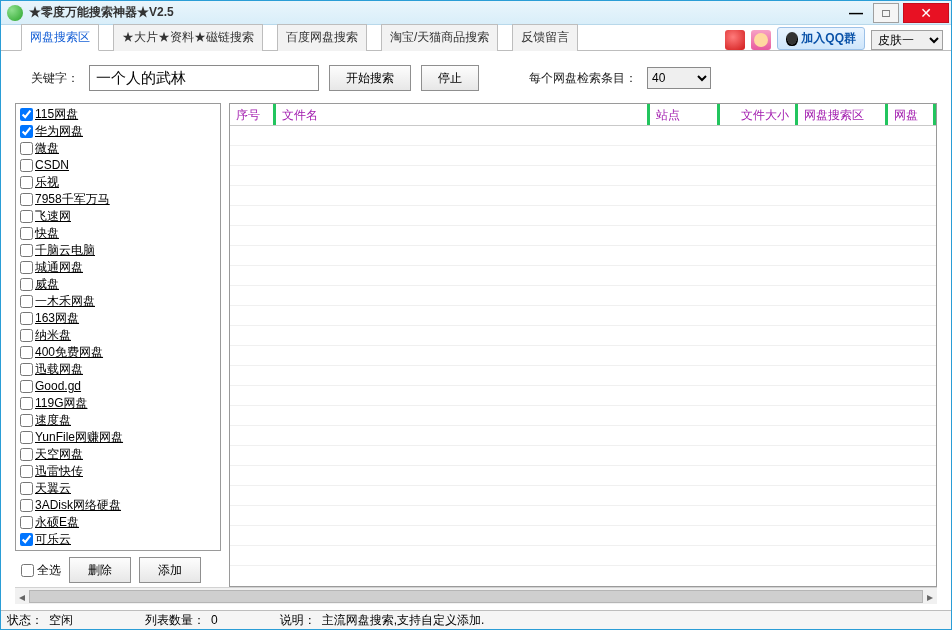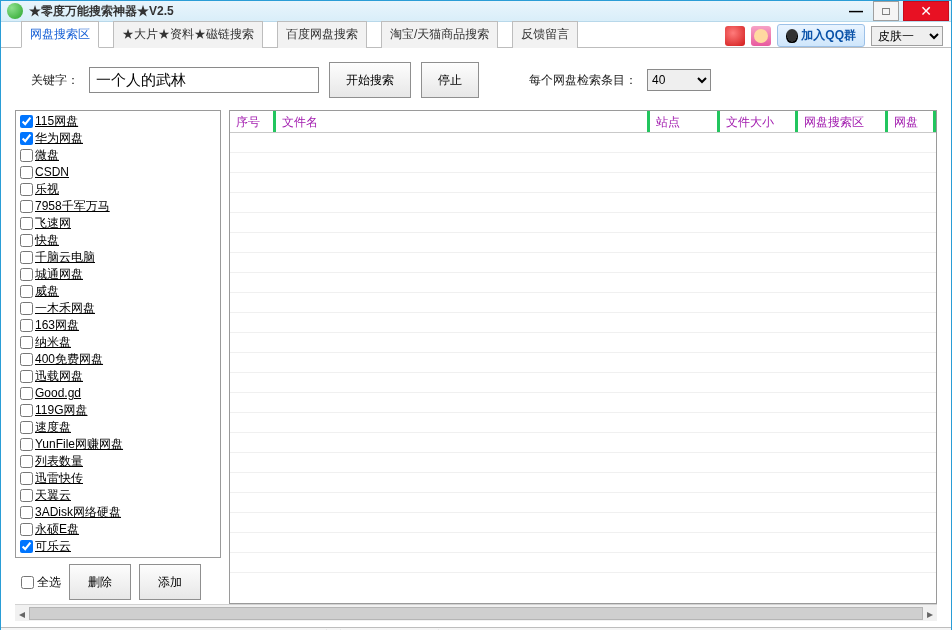--- a/index.html
+++ b/index.html
@@ -11,53 +11,53 @@
 .title-spacer { flex: 1; }
 .win-btn { height: 20px; display: inline-flex; align-items: center; justify-content: center; margin: 0 2px; border: 1px solid #a0a0a0; background: #f5f5f5; cursor: default; }
 .win-min { width: 26px; border:none; background:transparent; font-weight:bold; font-size:14px; }
 .win-max { width: 26px; }
 .win-close { width: 46px; background: #e81123; color: #fff; border: 1px solid #c40d1d; font-size: 14px; }
 
 .toolbar-row { height: 26px; display: flex; align-items: flex-end; padding: 0 8px; border-bottom: 1px solid #bdbdbd; background: #fff; position: relative; }
 .tabs { display: flex; gap: 2px; }
 .tab { padding: 4px 8px; border: 1px solid #bdbdbd; border-bottom: none; background: #f2f2f2; color: #333; cursor: default; position: relative; top: 1px; margin-left: 12px; }
 .tab.active { background: #fff; color: #1760d6; border-bottom: 1px solid #fff; }
-.toolbar-right { position: absolute; right: 8px; top: 2px; display: flex; align-items: center; gap: 6px; }
+.toolbar-right { position: absolute; right: 8px; top: 2px; display: flex; align-items: flex-end; gap: 6px; }
 .avatar { width: 20px; height: 20px; border-radius: 3px; }
 .avatar.red { background: radial-gradient(circle at 40% 35%, #ff7b7b, #d11a1a); }
 .avatar.pink { background: linear-gradient(#f7a2c5, #e85a9e); position: relative; }
 .avatar.pink::after { content:""; position:absolute; inset:3px; background:#ffd9a0; border-radius:50%; }
 .qq-btn { display: inline-flex; align-items: center; gap: 3px; padding: 2px 8px; border: 1px solid #9cc1e8; border-radius: 3px; background: linear-gradient(#e9f4ff,#cfe6fb); color: #0a52a8; font-weight: bold; }
 .qq-penguin { width: 12px; height: 14px; background: radial-gradient(ellipse at 50% 40%, #333 60%, #000 61%); border-radius: 50% 50% 45% 45%; }
 .skin-select { border: 1px solid #a0a0a0; height: 20px; padding: 0 2px; min-width: 72px; }
 
 .content { flex: 1; display: flex; flex-direction: column; padding: 8px 10px 0 10px; }
 .search-row { display: flex; align-items: center; gap: 10px; padding: 6px 20px 12px 20px; }
 .lbl { color: #222; }
 .kw-input { width: 230px; height: 26px; border: 1px solid #8a8a8a; padding: 2px 6px; font-size: 15px; }
-.btn { height: 36px; padding: 0 16px; border: 1px solid #8f8f8f; background: linear-gradient(#fdfdfd,#e7e7e7); cursor: default; font-family: Liberation Serif, serif; }
+.btn { height: 26px; padding: 0 16px; border: 1px solid #8f8f8f; background: linear-gradient(#fdfdfd,#e7e7e7); cursor: default; font-family: Liberation Serif, serif; }
 .perpage-lbl { margin-left: 40px; }
 .count-select { border: 1px solid #8a8a8a; height: 22px; min-width: 64px; }
 
 .mid { flex: 1; display: flex; gap: 8px; overflow: hidden; padding: 0 4px; }
 .left-panel { width: 206px; display: flex; flex-direction: column; }
 .pan-list { flex: 1; border: 1px solid #9a9a9a; overflow-y: auto; overflow-x: hidden; padding: 2px 0; background: #fff; }
 .pan-item { display: flex; align-items: center; gap: 2px; padding: 0 4px; height: 17px; line-height: 17px; white-space: nowrap; text-decoration: underline; }
 .pan-item input { width: 13px; height: 13px; }
 .left-actions { display: flex; align-items: center; gap: 8px; padding: 6px 2px 4px 6px; }
 .chk-all { display: flex; align-items: center; gap: 3px; }
 .left-actions .btn { padding: 0 18px; }
 
 .right-panel { flex: 1; display: flex; flex-direction: column; border: 1px solid #9a9a9a; background: #fff; overflow: hidden; }
 .grid-head { display: flex; height: 22px; border-bottom: 1px solid #c9c9c9; background: #fff; }
 .gh { border-right: 3px solid #22c55e; padding: 3px 6px; color: #a21caf; overflow: hidden; white-space: nowrap; }
 .c-seq { width: 46px; }
 .c-name { flex: 1; }
 .c-site { width: 70px; }
-.c-size { width: 78px; }
+.c-size { width: 78px; text-align: right; }
 .c-date { width: 90px; }
 .c-pan { width: 48px; }
 .grid-body { flex: 1; overflow: auto; background: #fff; }
 .grid-row { height: 20px; border-bottom: 1px solid #f0f0f0; }
 .hscroll { height: 17px; border-top: 1px solid #d2d2d2; background: #f1f1f1; position: relative; margin: 0 4px 6px 4px; }
 .hscroll .thumb { position:absolute; left:14px; top:2px; height:13px; width: calc(100% - 28px); background:#cfcfcf; border:1px solid #b5b5b5; }
 .hscroll .arr { position:absolute; top:0; width:14px; height:17px; display:flex; align-items:center; justify-content:center; color:#666; }
 .hscroll .arr.l { left:0; } .hscroll .arr.r { right:0; }
 
 .statusbar { height: 22px; border-top: 1px solid #bdbdbd; display: flex; align-items: center; gap: 6px; padding: 0 6px; background: #f5f5f5; }
@@ -189,21 +189,21 @@
             <label class="pan-item">
               <input type="checkbox" style="">
               <span>速度盘</span>
             </label>
             <label class="pan-item">
               <input type="checkbox" style="">
               <span>YunFile网赚网盘</span>
             </label>
             <label class="pan-item">
               <input type="checkbox" style="">
-              <span>列表数量</span>
+              <span>天空网盘</span>
             </label>
             <label class="pan-item">
               <input type="checkbox" style="">
               <span>迅雷快传</span>
             </label>
             <label class="pan-item">
               <input type="checkbox" style="">
               <span>天翼云</span>
             </label>
             <label class="pan-item">

